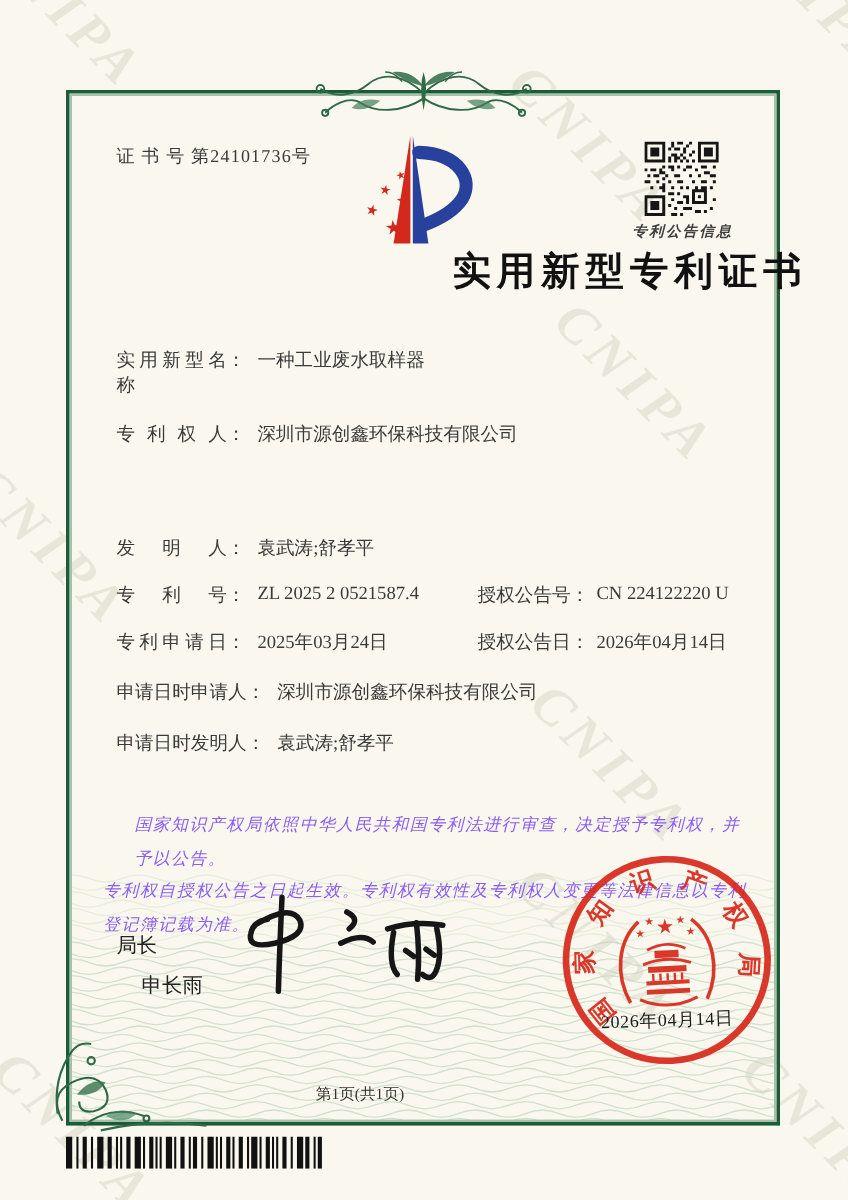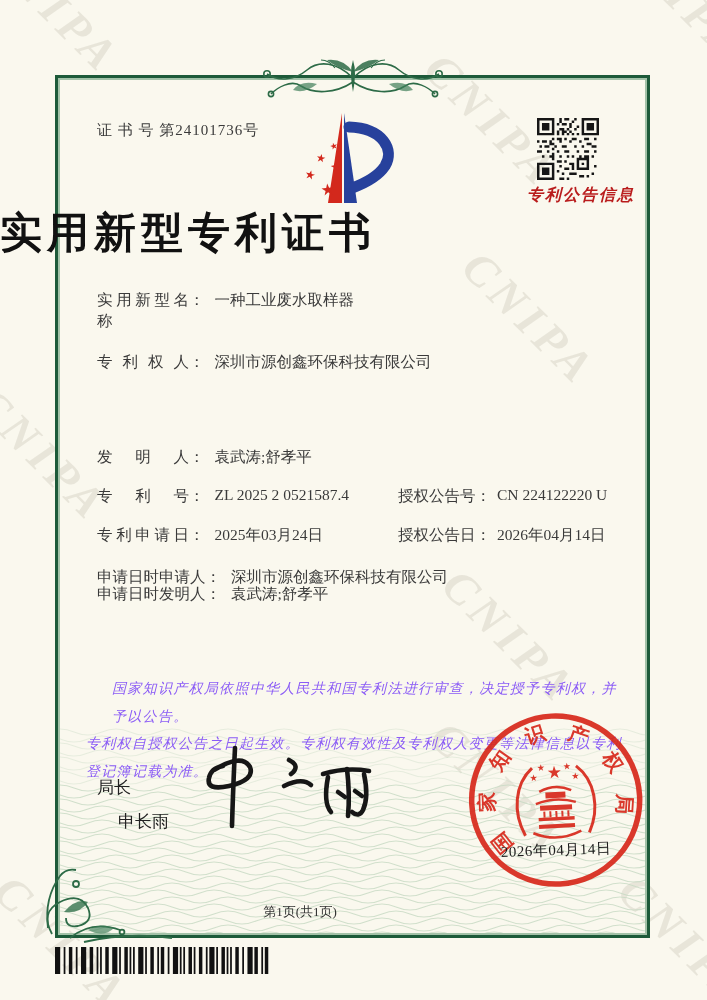--- a/index.html
+++ b/index.html
@@ -37,26 +37,26 @@
   
   .content { position:absolute; inset:0; z-index:4;padding-left:15px; }
   .cert-no {
     position:absolute; left:97px; top:121px;
     font-size:15px; letter-spacing:1px; color:#3a3a3a;
   }
   .logo { position:absolute; left:283px; top:110px; }
   .qr { position:absolute; left:537px; top:118px; }
   .qr-caption {
     position:absolute; left:527px; top:185px; width:110px;
-    font-size:16px; letter-spacing:2px; font-style:italic;
-    color:#b91c1c; font-weight:bold;
+    font-size:12px; letter-spacing:2px; font-style:italic;
+    color:#404040; font-weight:bold;
   }
   .doc-title {
     position:absolute; left:0; top:205px; width:673px;
-    text-align:left; font-size:42px; font-weight:bold;
+    text-align:right; font-size:32px; font-weight:bold;
     letter-spacing:5px; color:#111;
   }
   .row { position:absolute; left:97px; font-size:15.5px; color:#3a3a3a; }
   .lbl {
     display:inline-block; width:92px;
     text-align:justify; text-align-last:justify;
     vertical-align:top;
   }
   .sep { vertical-align:top; }
   .val { margin-left:10px; vertical-align:top; display:inline-block; }
@@ -225,21 +225,21 @@
   </div>
   <div class="row" style="top:525px">
     <span class="lbl">专利申请日</span><span class="sep">：</span><span class="val">2025年03月24日</span>
   </div>
   <div class="row2" style="top:525px">
     <span>授权公告日</span><span>：</span><span class="val" style="margin-left:6px">2026年04月14日</span>
   </div>
   <div class="row" style="top:567px">
     <span>申请日时申请人</span><span>：</span><span class="val">深圳市源创鑫环保科技有限公司</span>
   </div>
-  <div class="row" style="top:584px">
+  <div class="row" style="top:609px">
     <span>申请日时发明人</span><span>：</span><span class="val">袁武涛;舒孝平</span>
   </div>
 
   <div class="statement">
     <div class="l1">国家知识产权局依照中华人民共和国专利法进行审查，决定授予专利权，并予以公告。</div>
     <div class="l2">专利权自授权公告之日起生效。专利权有效性及专利权人变更等法律信息以专利登记簿记载为准。</div>
   </div>
 
   <div class="sig-title">局长</div>
   <div class="sig-name">申长雨</div>

